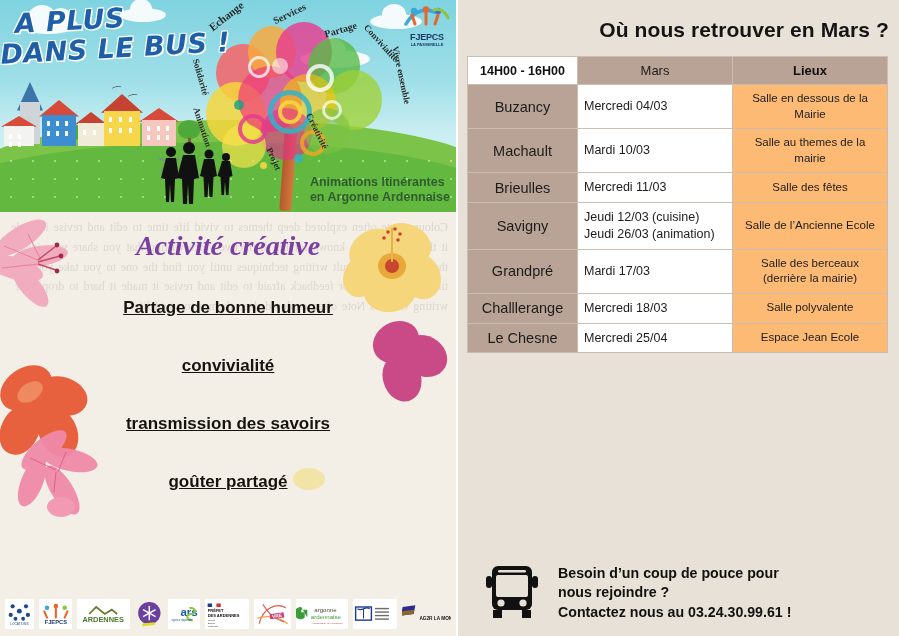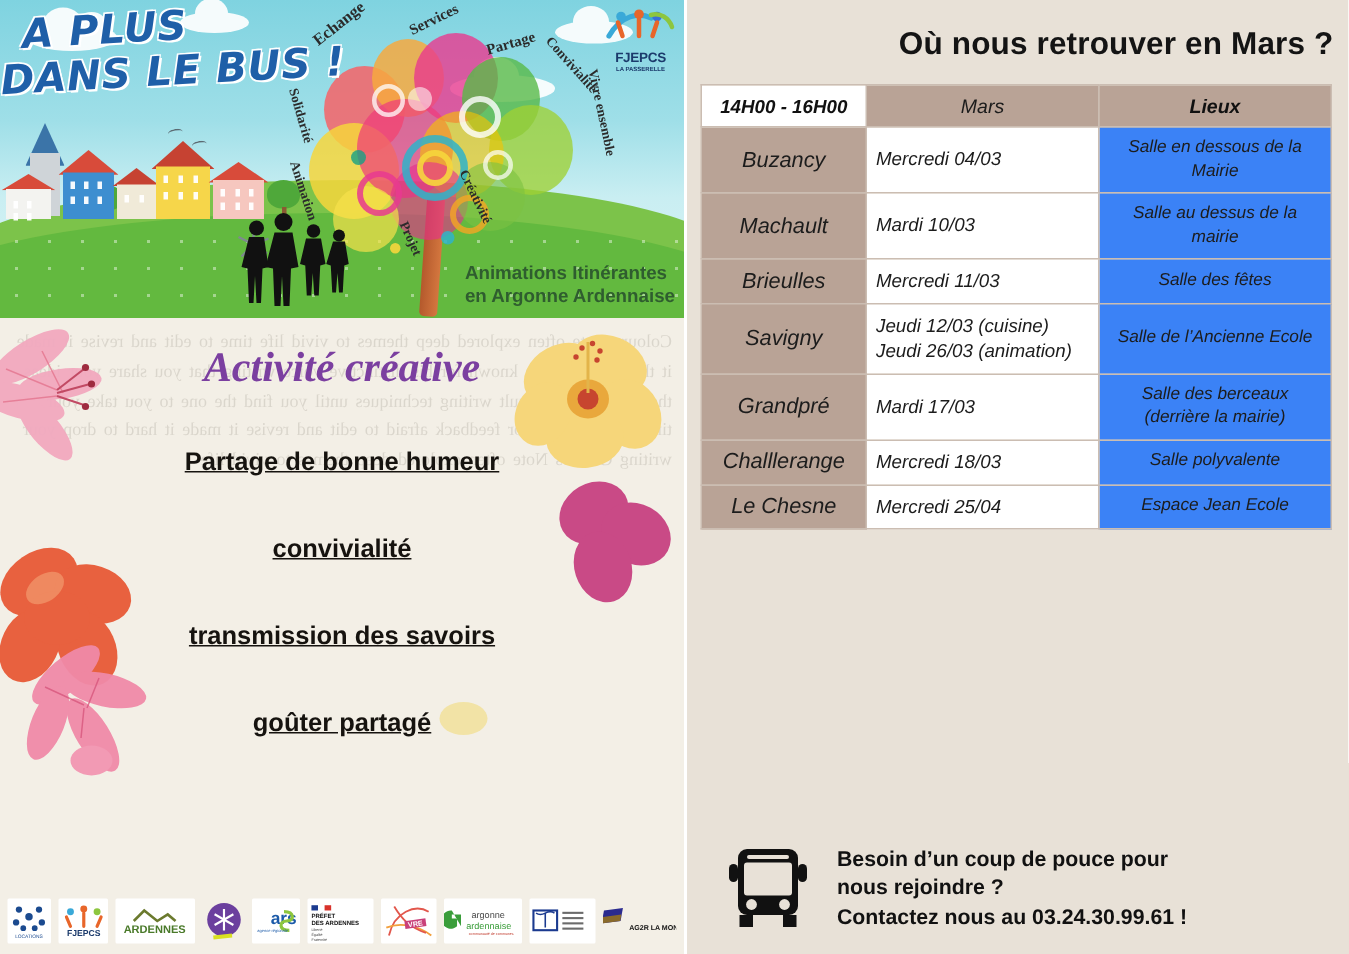--- a/index.html
+++ b/index.html
@@ -125,29 +125,29 @@
   .logos { position:absolute; left:0; bottom:0; width:456px; height:44px;
     background:#f3efe6; display:flex; align-items:center; gap:5px; padding:2px 5px; z-index:10; }
   .logo { background:#ffffff; border-radius:1px; display:flex; align-items:center;
     justify-content:center; height:30px; overflow:hidden; }
 
   
   .right { position:relative; width:443px; height:636px; background:#e8e1d7; padding:0 10px; }
   .r-title { text-align:right; font-weight:800; font-size:21px; color:#141414;
     padding-top:18px; padding-bottom:14px; letter-spacing:.1px; }
 
-  table.sched { width:421px; margin:0 auto; border-collapse:collapse; table-layout:fixed;font-style:italic; }
+  table.sched { width:421px; margin:0 auto; border-collapse:collapse; table-layout:fixed; }
   table.sched td, table.sched th { border:1px solid #cbbdb2; padding:6px 6px; }
   .th-time { width:110px; background:#ffffff; font-weight:800; font-size:12.5px;
     color:#111; text-align:center; border-color:#ffffff; }
   .th-mars { background:#b9a396; font-weight:400; font-size:13px; color:#1c1c1c; text-align:center; border-color:#b9a396; }
   .th-lieux { background:#b9a396; font-weight:700; font-size:13px; color:#111; text-align:center; border-color:#b9a396; }
   .c-town { background:#b9a396; text-align:center; font-size:14.5px; color:#1c1c1c; border-color:#b9a396; }
   .c-date { background:#ffffff; text-align:left; font-size:12.5px; color:#1c1c1c; padding-left:12px; line-height:1.35; }
-  .c-place { background:#3b82f6; text-align:center; font-size:11.5px; color:#1c1c1c; line-height:1.35; width:125px; }
+  .c-place { background:#fdba74; text-align:center; font-size:11.5px; color:#1c1c1c; line-height:1.35; width:125px; }
 
   .contact { position:absolute; left:10px; right:10px; bottom:12px; display:flex;
     align-items:center; gap:14px; padding-left:16px; }
   .bus-icon { flex:0 0 auto; }
   .contact-text { font-weight:800; font-size:14.2px; line-height:1.34; color:#111; }
 
   .divider { position:absolute; left:456px; top:0; width:2px; height:636px; background:#ffffff; z-index:20; }
 </style>
 </head>
 <body>
@@ -535,21 +535,21 @@
           <td class="c-date">
               <div>Mercredi 04/03</div>
             </td>
           <td class="c-place">Salle en dessous de la Mairie</td>
         </tr>
         <tr>
           <td class="c-town">Machault</td>
           <td class="c-date">
               <div>Mardi 10/03</div>
             </td>
-          <td class="c-place">Salle au dessus de la mairie</td>
+          <td class="c-place">Salle au themes de la mairie</td>
         </tr>
         <tr>
           <td class="c-town">Brieulles</td>
           <td class="c-date">
               <div>Mercredi 11/03</div>
             </td>
           <td class="c-place">Salle des fêtes</td>
         </tr>
         <tr>
           <td class="c-town">Savigny</td>

